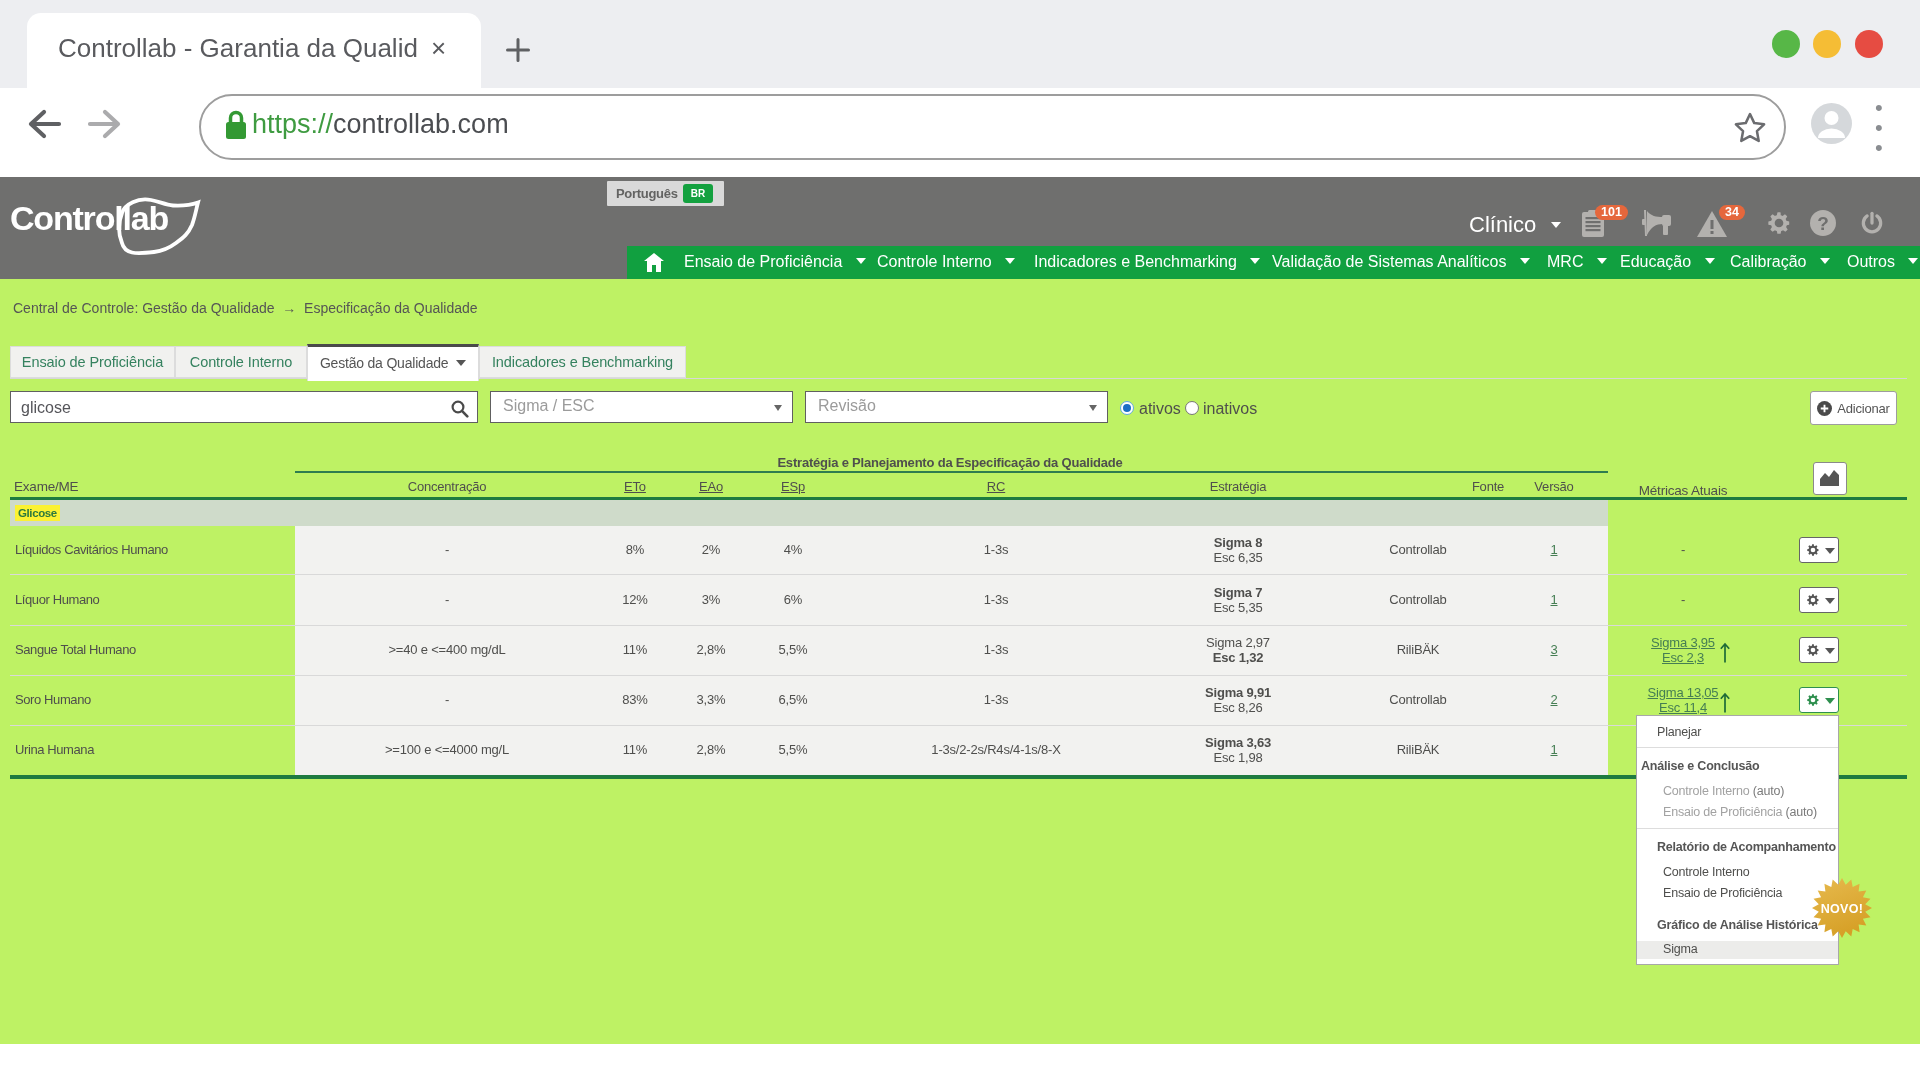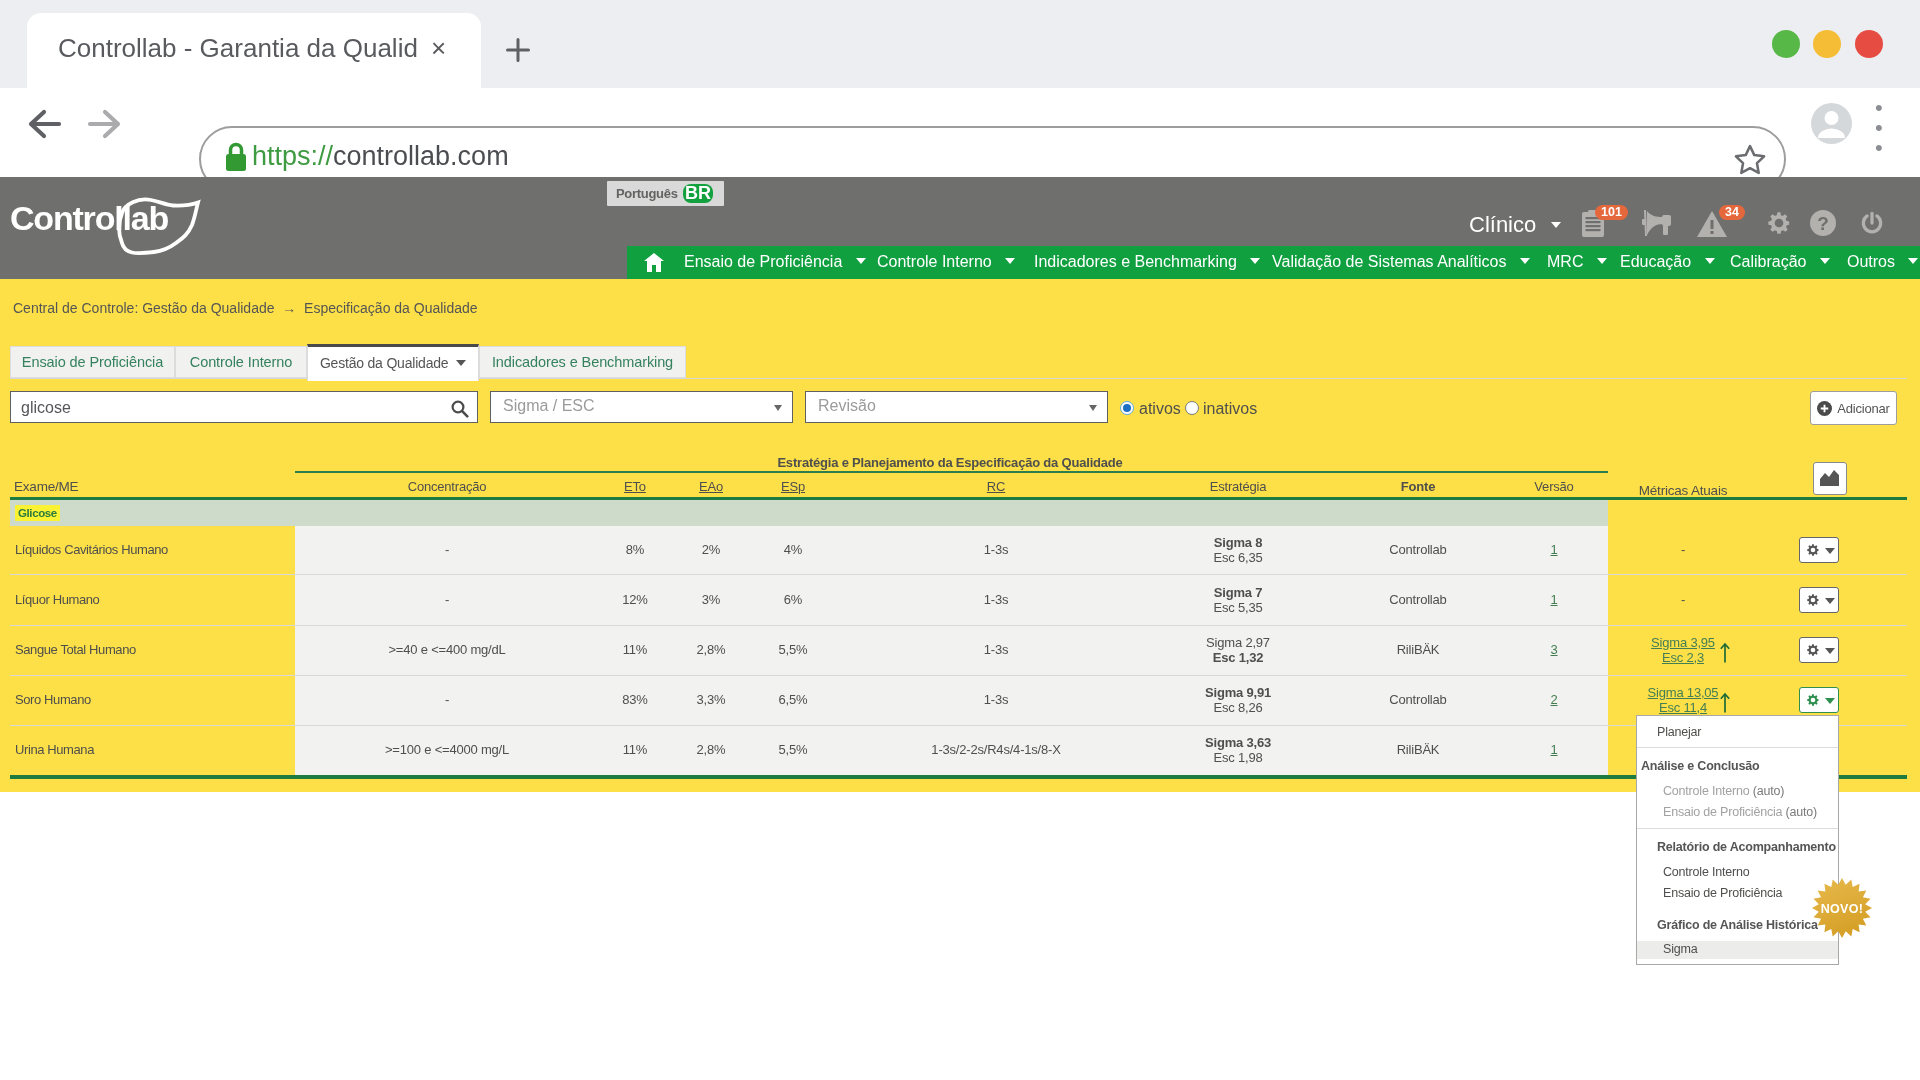--- a/index.html
+++ b/index.html
@@ -1,37 +1,37 @@
 <!DOCTYPE html>
 <html lang="pt-br"><head>
 <meta charset="utf-8">
 <title>Controllab - Garantia da Qualid</title>
 <style>
   * { margin:0; padding:0; box-sizing:border-box; }
   html,body { width:1920px; height:1080px; overflow:hidden; }
   body { font-family:"Liberation Sans", sans-serif; background:#fff; }
-  #page { position:relative; width:1920px; height:792px; background:#fde047; }
+  #page { position:relative; width:1920px; height:1044px; background:#bef264; }
   .abs { position:absolute; }
 
   
   #tabstrip { position:absolute; left:0; top:0; width:1920px; height:88px; background:#edeef1; }
   #tab { position:absolute; left:27px; top:13px; width:454px; height:75px; background:#fff; border-radius:14px 14px 0 0; }
   #tabtitle { position:absolute; left:31px; top:20px; width:380px; font-size:26px; color:#595a5e; white-space:nowrap; }
   #tabclose { position:absolute; left:404px; top:20px; font-size:26px; color:#595a5e; }
   .light { position:absolute; top:30px; width:28px; height:28px; border-radius:50%; }
   #toolbar { position:absolute; left:0; top:88px; width:1920px; height:89px; background:#fff; }
-  #urlbar { position:absolute; left:199px; top:6px; width:1587px; height:66px; background:#fff; border:2px solid #9d9d9d; border-radius:34px;margin-top:32px; }
+  #urlbar { position:absolute; left:199px; top:6px; width:1587px; height:66px; background:#fff; border:2px solid #9d9d9d; border-radius:34px; }
   #urltext { position:absolute; left:51px; top:13px; font-size:27px; color:#4b4d51; white-space:nowrap; }
   #urltext .https { color:#3f9b41; }
 
   
   #appheader { position:absolute; left:0; top:177px; width:1920px; height:102px; background:#6f6f6e; }
   #ptbadge { position:absolute; left:607px; top:4px; width:117px; height:25px; background:#d9d9d9; border-radius:1px; }
   #ptbadge .pt { position:absolute; left:9px; top:5px; font-size:13px; font-weight:bold; color:#636362; letter-spacing:-0.3px; }
-  #ptbadge .br { position:absolute; left:76px; top:3px; width:30px; height:19px; background:#13a13f; border-radius:8px; color:#fff; font-size:18px; font-weight:bold; text-align:center; line-height:19px; }
+  #ptbadge .br { position:absolute; left:76px; top:3px; width:30px; height:19px; background:#13a13f; border-radius:3px; color:#fff; font-size:10px; font-weight:bold; text-align:center; line-height:19px; }
   #logo { position:absolute; left:10px; top:22px; }
   #clinico { position:absolute; left:1469px; top:35px; font-size:22px; color:#fff; }
   .hdricon { position:absolute; top:33px; }
   .badge { position:absolute; background:#e5673c; color:#fff; border-radius:8px; font-size:12.5px; font-weight:bold; text-align:center; line-height:15px; height:15px; padding:0 6px; }
   #mainnav { position:absolute; left:627px; bottom:0; width:1293px; height:33px; background:#11a040; color:#fff; }
   .navitem { position:absolute; top:7px; font-size:16px; color:#fff; white-space:nowrap; }
   .caret { display:inline-block; width:0; height:0; border-left:5.5px solid transparent; border-right:5.5px solid transparent; border-top:6.5px solid #fff; vertical-align:middle; margin-left:9px; margin-bottom:3px; }
 
   
   #breadcrumb { position:absolute; left:13px; top:300px; font-size:14px; color:#555; }
@@ -183,21 +183,21 @@
   <div class="t ctr" style="left:950px; top:455px; font-size:13px; font-weight:bold;">Estratégia e Planejamento da Especificação da Qualidade</div>
   <div class="abs" style="left:295px; top:471px; width:1313px; height:2px; background:#2e7d4f;"></div>
 
   <div class="t" style="left:14px; top:479px; font-size:13.5px;">Exame/ME</div>
   <div class="t ctr" style="left:447px; top:479px;">Concentração</div>
   <div class="t ctr" style="left:635px; top:479px; text-decoration:underline;">ETo</div>
   <div class="t ctr" style="left:711px; top:479px; text-decoration:underline;">EAo</div>
   <div class="t ctr" style="left:793px; top:479px; text-decoration:underline;">ESp</div>
   <div class="t ctr" style="left:996px; top:479px; text-decoration:underline;">RC</div>
   <div class="t ctr" style="left:1238px; top:479px;">Estratégia</div>
-  <div class="t ctr" style="left:1418px; top:479px;font-weight:bold;">Fonte</div>
+  <div class="t ctr" style="left:1488px; top:479px;">Fonte</div>
   <div class="t ctr" style="left:1554px; top:479px;">Versão</div>
   <div class="t ctr" style="left:1683px; top:483px; font-size:13.5px;">Métricas Atuais</div>
   <div class="abs" style="left:1813px; top:462px; width:34px; height:33px; border:1.5px solid #8a8a8a; border-radius:3px; background:#fff;">
     <svg style="position:absolute;left:6px;top:7px;" width="19" height="16" viewBox="0 0 19 16">
         <path d="M0 16 V9 L5 3 L9 7 L14 0 L19 5 V16 Z" fill="#555"></path>
       </svg>
   </div>
 
   <div class="abs" style="left:10px; top:497px; width:1897px; height:3px; background:#1e7b40;"></div>
   <div class="abs" style="left:10px; top:500px; width:1598px; height:26px; background:#cfdbca;"></div>

